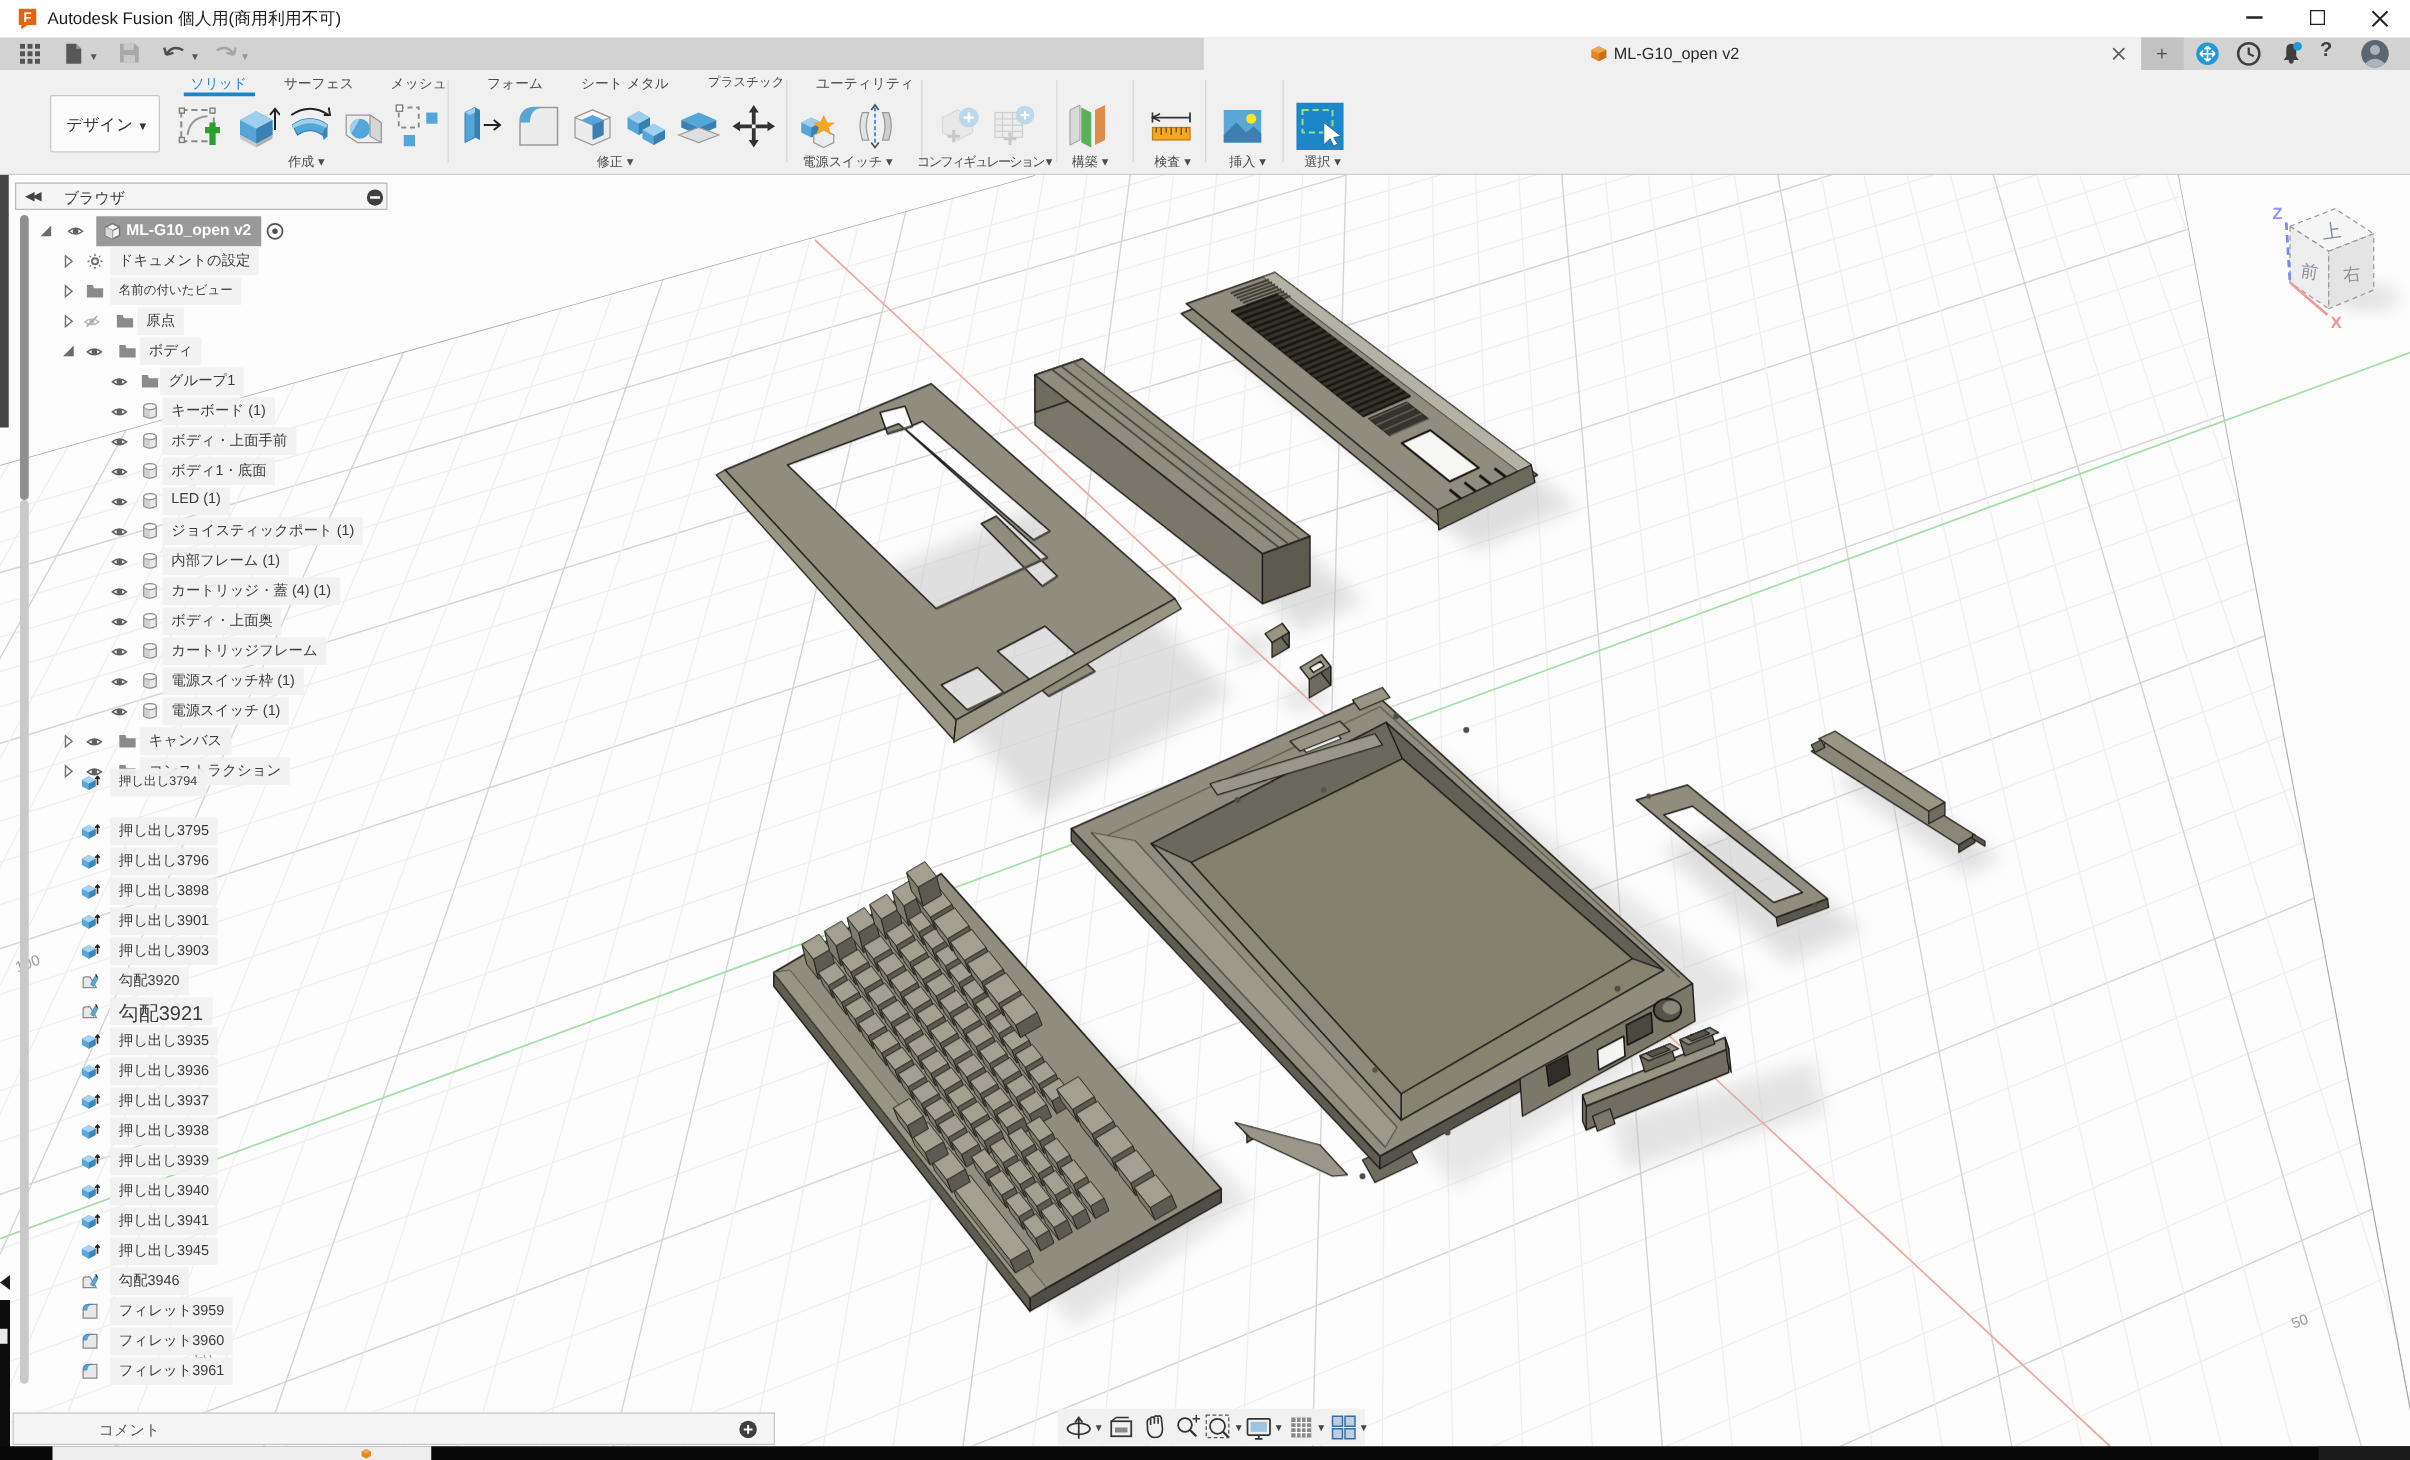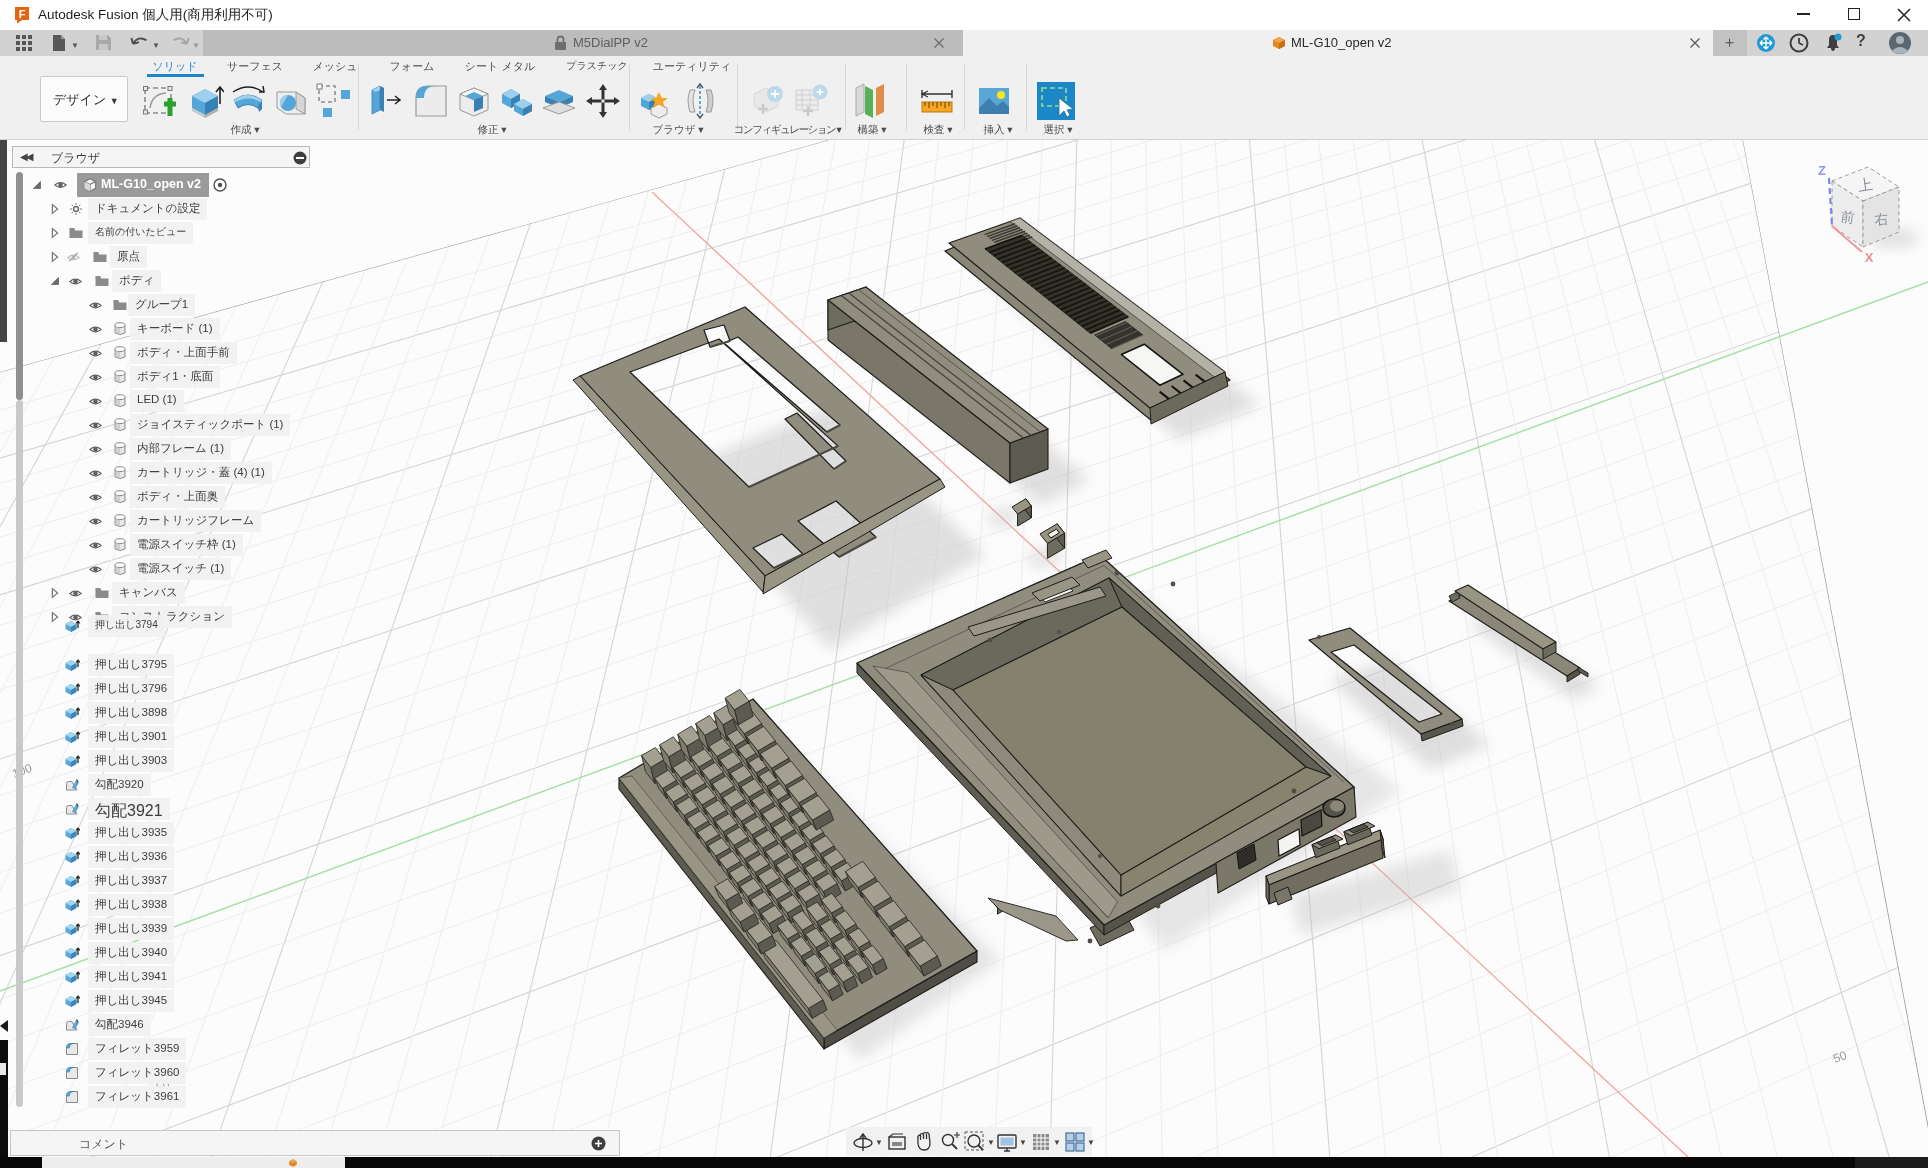--- a/index.html
+++ b/index.html
@@ -652,30 +652,20 @@
     </svg>
   <svg class="abs" style="left:130px;top:4px" width="20" height="18" viewBox="0 0 20 18">
       <path d="M3 8 Q10 1 17 8 M3 8 L3 2 M3 8 L9 8" fill="none" stroke="#4f4f4f" stroke-width="2" transform="rotate(-15 10 9)"></path>
     </svg>
   <div class="abs" style="left:152px;top:11px;font-size:8px;color:#555">▼</div>
   <svg class="abs" style="left:170px;top:4px" width="20" height="18" viewBox="0 0 20 18">
       <path d="M17 8 Q10 1 3 8 M17 8 L17 2 M17 8 L11 8" fill="none" stroke="#a5a5a5" stroke-width="2" transform="rotate(15 10 9)"></path>
     </svg>
   <div class="abs" style="left:192px;top:11px;font-size:8px;color:#999">▼</div>
 
-  <div class="abs" style="left:203px;top:0;width:760px;height:26px;background:#bcbcbc">
-    <svg class="abs" style="left:350px;top:5px" width="15" height="16" viewBox="0 0 15 16">
-        <rect x="2" y="7" width="11" height="8" rx="1" fill="#6e6e6e"></rect>
-        <path d="M4.5 7 L4.5 4.5 Q4.5 1.5 7.5 1.5 Q10.5 1.5 10.5 4.5 L10.5 7" fill="none" stroke="#6e6e6e" stroke-width="1.8"></path>
-      </svg>
-    <div class="abs" style="left:370px;top:5px;font-size:13px;color:#5e5e5e">M5DialPP v2</div>
-    <svg class="abs" style="left:730px;top:7px" width="12" height="12" viewBox="0 0 12 12">
-        <path d="M1.5 1.5 L10.5 10.5 M10.5 1.5 L1.5 10.5" stroke="#6e6e6e" stroke-width="1.4"></path>
-      </svg>
-  </div>
 
   <div class="abs" style="left:963px;top:0;width:750px;height:26px;background:#f0f0f0">
     <svg class="abs" style="left:308px;top:5px" width="16" height="16" viewBox="0 0 16 16">
         <path d="M2 5 L8 2 L14 5 L14 11 L8 14 L2 11 Z" fill="#e18724"></path>
         <path d="M2 5 L8 8 L14 5 L8 2 Z" fill="#f2a54a"></path>
         <path d="M8 8 L14 5 L14 11 L8 14 Z" fill="#c96f14"></path>
       </svg>
     <div class="abs" style="left:328px;top:5px;font-size:13px;color:#2a2a2a">ML-G10_open v2</div>
     <svg class="abs" style="left:726px;top:7px" width="12" height="12" viewBox="0 0 12 12">
         <path d="M1.5 1.5 L10.5 10.5 M10.5 1.5 L1.5 10.5" stroke="#5e5e5e" stroke-width="1.4"></path>
@@ -834,21 +824,21 @@
   </svg>
 <div style="position:absolute;left:358px;top:64px;width:1px;height:66px;background:#d8d8d8"></div>
 <div style="position:absolute;left:629px;top:64px;width:1px;height:66px;background:#d8d8d8"></div>
 <div style="position:absolute;left:737px;top:64px;width:1px;height:66px;background:#d8d8d8"></div>
 <div style="position:absolute;left:845px;top:64px;width:1px;height:66px;background:#d8d8d8"></div>
 <div style="position:absolute;left:906px;top:64px;width:1px;height:66px;background:#d8d8d8"></div>
 <div style="position:absolute;left:964px;top:64px;width:1px;height:66px;background:#d8d8d8"></div>
 <div style="position:absolute;left:1026px;top:64px;width:1px;height:66px;background:#d8d8d8"></div>
 <div style="position:absolute;left:165px;top:123px;width:160px;text-align:center;font-size:10.5px;color:#4c4c4c">作成 ▾</div>
 <div style="position:absolute;left:412px;top:123px;width:160px;text-align:center;font-size:10.5px;color:#4c4c4c">修正 ▾</div>
-<div style="position:absolute;left:598px;top:123px;width:160px;text-align:center;font-size:10.5px;color:#4c4c4c">ブラウザ ▾</div>
+<div style="position:absolute;left:598px;top:123px;width:160px;text-align:center;font-size:10.5px;color:#4c4c4c">電源スイッチ ▾</div>
 <div style="position:absolute;left:707px;top:123px;width:160px;text-align:center;font-size:10.5px;letter-spacing:-1.5px;color:#4c4c4c">コンフィギュレーション ▾</div>
 <div style="position:absolute;left:792px;top:123px;width:160px;text-align:center;font-size:10.5px;color:#4c4c4c">構築 ▾</div>
 <div style="position:absolute;left:858px;top:123px;width:160px;text-align:center;font-size:10.5px;color:#4c4c4c">検査 ▾</div>
 <div style="position:absolute;left:918px;top:123px;width:160px;text-align:center;font-size:10.5px;color:#4c4c4c">挿入 ▾</div>
 <div style="position:absolute;left:978px;top:123px;width:160px;text-align:center;font-size:10.5px;color:#4c4c4c">選択 ▾</div>
 
 <div class="abs" style="left:0;top:140px;width:7px;height:202px;background:#454545"></div>
 
 <div class="abs" style="left:12px;top:146px;width:298px;height:22px;background:#f5f5f5;border:1px solid #b9b9b9">
   <div class="abs" style="left:7px;top:4px;font-size:10px;color:#444;letter-spacing:-2px">◀◀</div>

